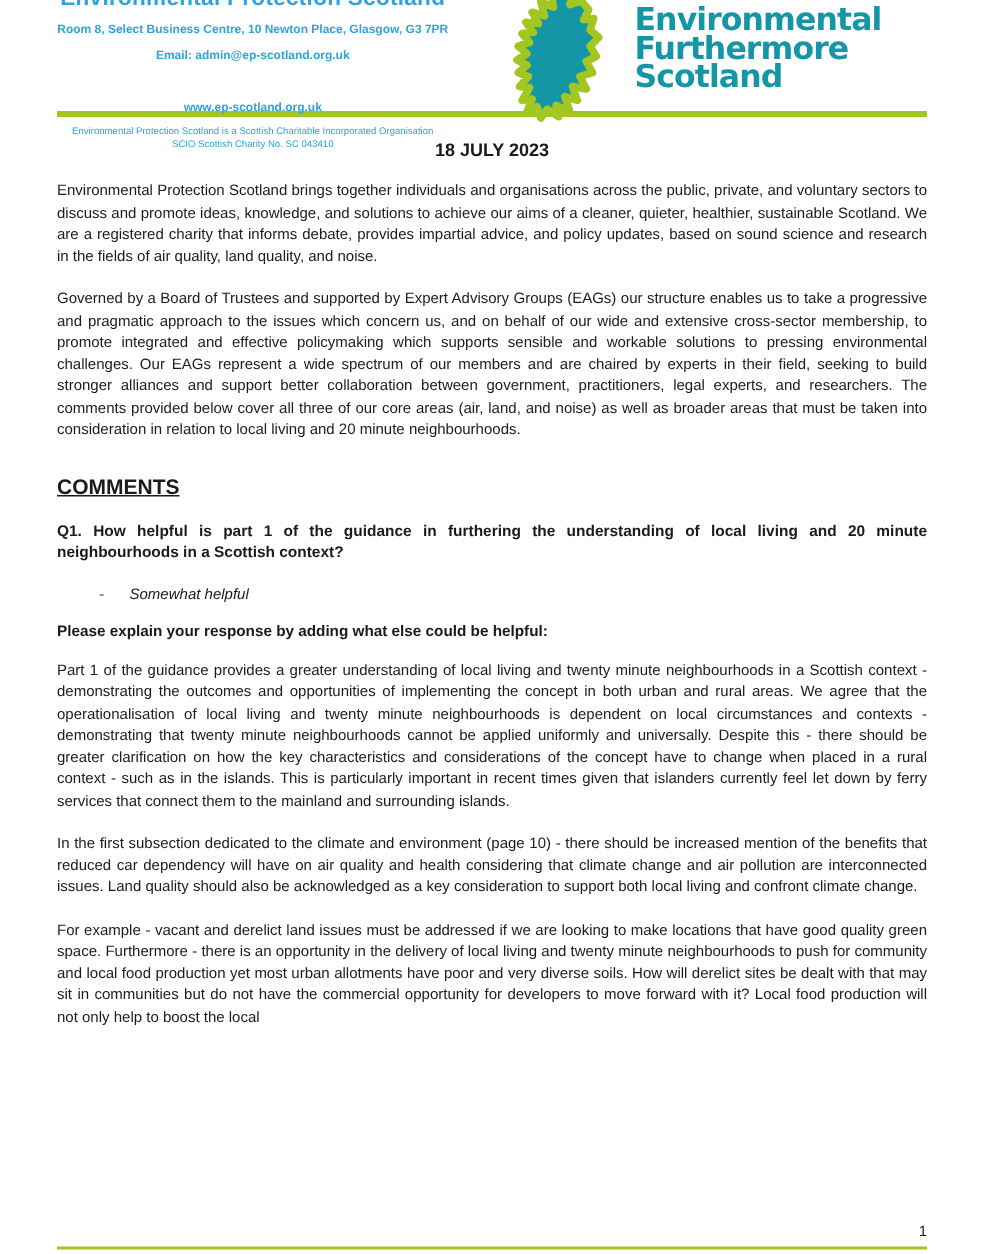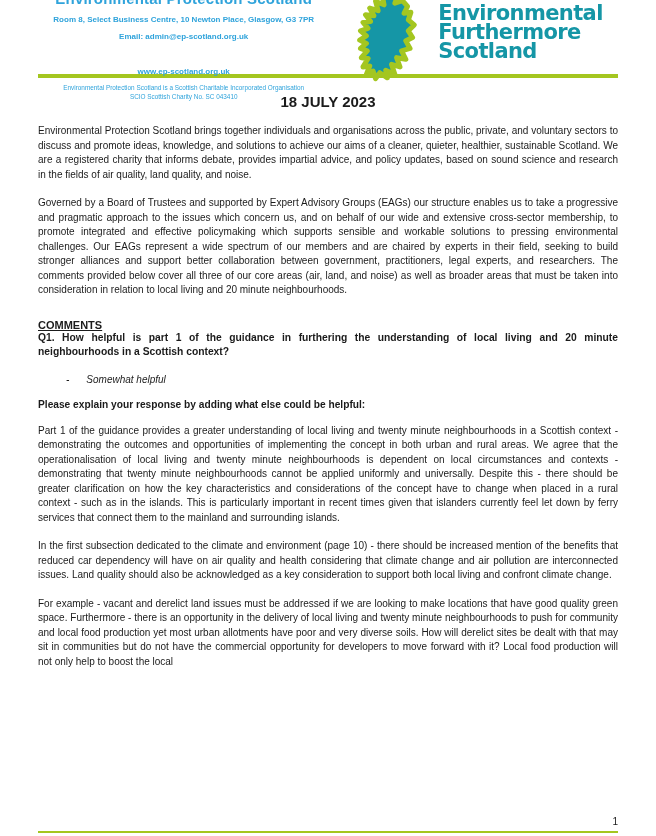--- a/index.html
+++ b/index.html
@@ -10,21 +10,21 @@
     height: 836px;
     background: #ffffff;
     overflow: hidden;
     color: #1b1b1b;
     font-family: "Liberation Sans", sans-serif;
   }
 
   
   .header {
     display: flex;
-    justify-content: center;
+    justify-content: flex-start;
     padding: 0 38px 0 16px;
     height: 74px;
   }
   .header-left {
     width: 305px;
     text-align: center;
     color: #2fa3db;
     padding-top: 0;
   }
   .org-partial-clip { height: 8px; overflow: hidden; }
@@ -70,40 +70,41 @@
   .title-block {
     text-align: center;
     font-weight: bold;
     font-size: 10.4px;
     line-height: 14.5px;
     margin-top: 22px;
   }
   .date {
     text-align: center;
     font-weight: bold;
-    font-size: 15px;
+    font-size: 12px;
     margin-top: 15px;
   }
   p.body {
     text-align: justify;
     font-size: 10px;
     line-height: 14.5px;
     margin: 14px 0 0 0;
   }
   .comments-heading {
     font-weight: bold;
     text-decoration: underline;
-    font-size: 11px;
+    font-size: 14px;
     margin-top: 21px;
   }
   .question {
     font-weight: bold;
     text-align: justify;
     font-size: 10.3px;
     line-height: 14.5px;
+    margin-top: 16px;
   }
   .bullet {
     display: flex;
     gap: 17px;
     font-style: italic;
     font-size: 10px;
     margin-top: 14px;
     padding-left: 28px;
   }
   .prompt { font-weight: bold; font-size: 10.2px; margin-top: 14px; }

